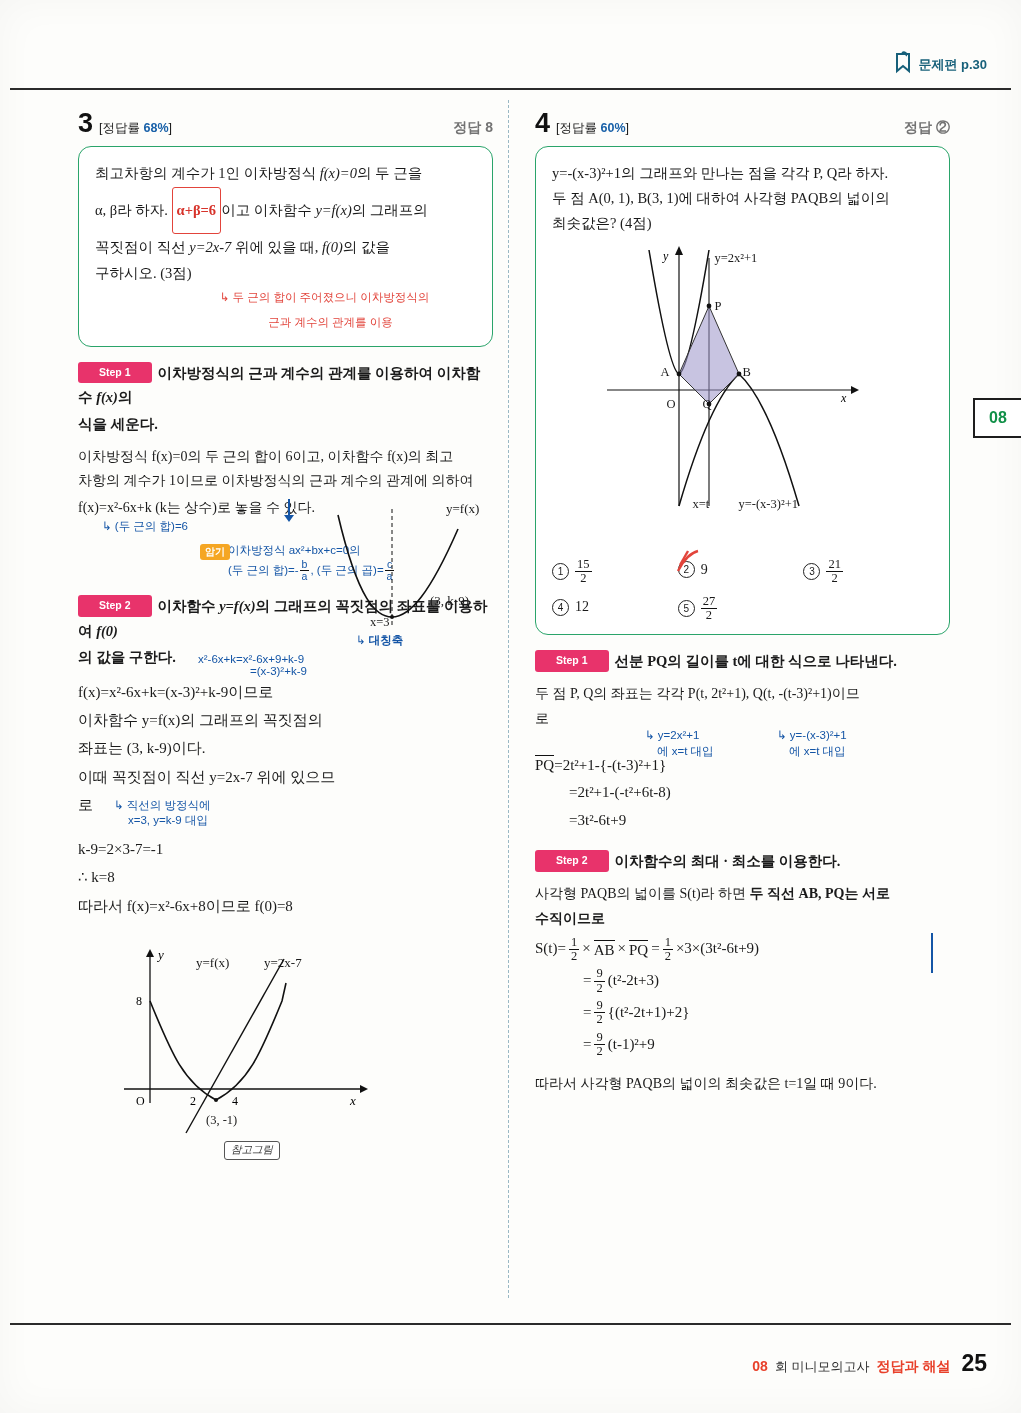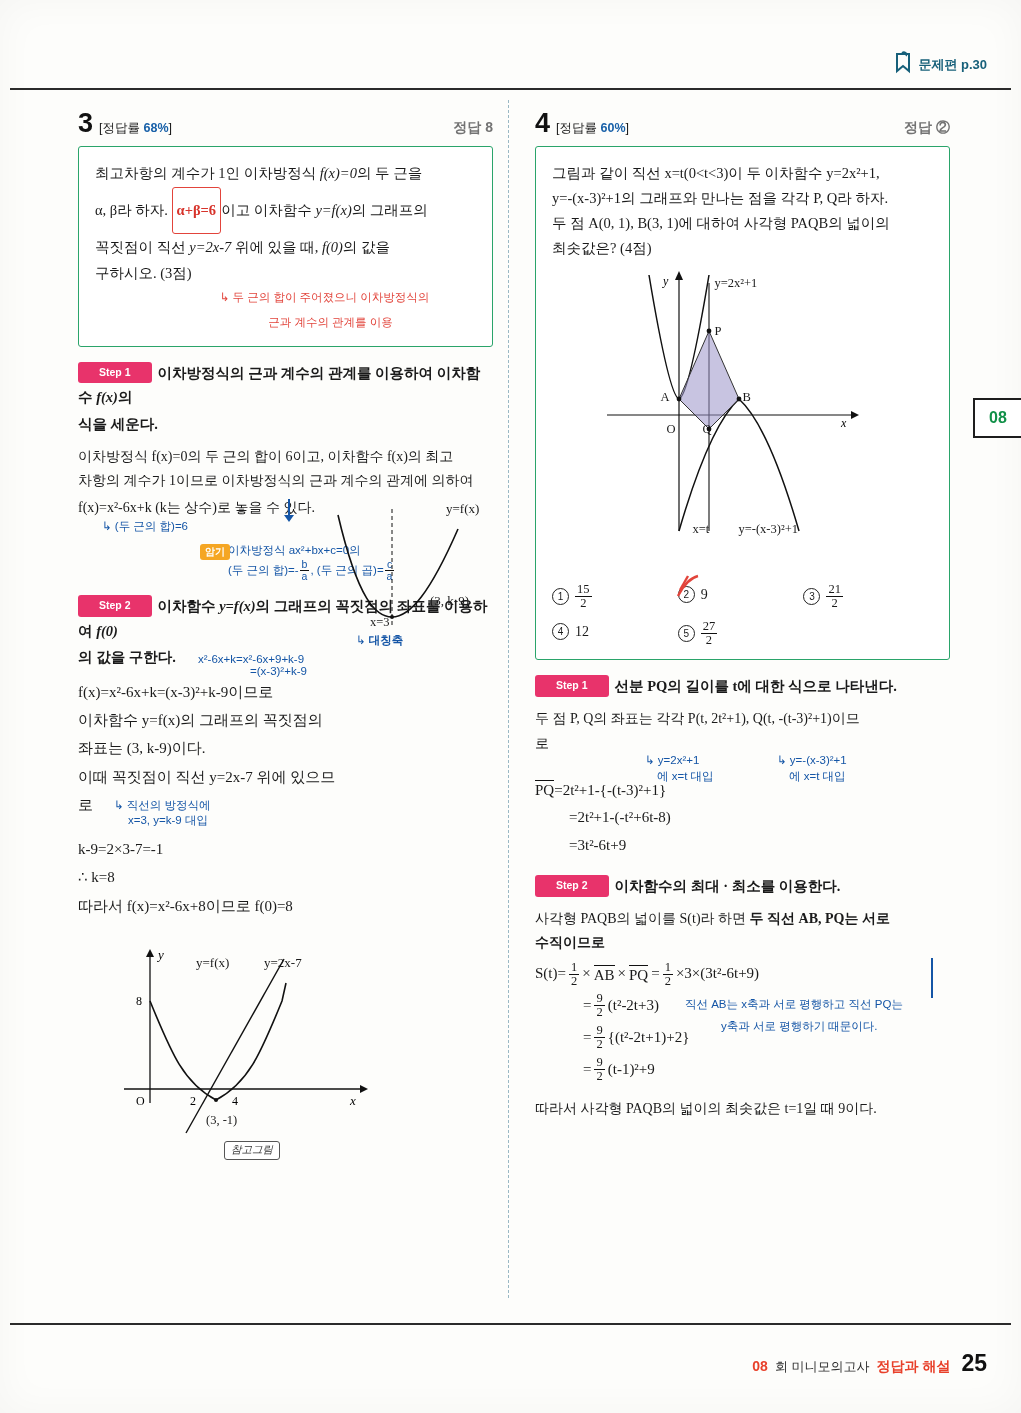--- a/index.html
+++ b/index.html
@@ -81,21 +81,21 @@
   }
   .prob-rate b{color:#1860a8;}
   .prob-ans{
     margin-left:auto;
     font-family:"Liberation Sans",sans-serif;
     font-size:14px;font-weight:bold;color:#737373;
   }
   
   .qbox{
     margin-top:9px;
-    border:1.4px solid #2aa46a;border-radius:3px;
+    border:1.4px solid #2aa46a;border-radius:13px;
     padding:14px 16px 12px 16px;
     background:#ffffff;
     font-size:14.5px;line-height:1.72;
   }
   .qbox-r{border-color:#2aa46a;}
   
   .redbox{
     display:inline-block;
     border:1.1px solid #e2443b;
     padding:10px 4px;border-radius:3px;
@@ -297,21 +297,20 @@
 
     <div class="prob-head">
       <span class="prob-no">4</span>
       <span class="prob-rate">
         <span>[정답률 </span><b>60%</b><span>]</span>
       </span>
       <span class="prob-ans">정답 ②</span>
     </div>
 
     <div class="qbox qbox-r">
-      <div>그림과 같이 직선 x=t(0&lt;t&lt;3)이 두 이차함수 y=2x²+1,</div>
       <div>y=-(x-3)²+1의 그래프와 만나는 점을 각각 P, Q라 하자.</div>
       <div>두 점 A(0, 1), B(3, 1)에 대하여 사각형 PAQB의 넓이의</div>
       <div>최솟값은? (4점)</div>
 
       <div class="fig" style="margin:8px auto 4px auto;width:300px;position:relative;">
         <svg width="300" height="280" viewBox="0 0 300 280">
 
           <line x1="86" y1="6" x2="86" y2="262" stroke="#111" stroke-width="1.2"></line>
           <line x1="14" y1="146" x2="262" y2="146" stroke="#111" stroke-width="1.2"></line>
           <polygon points="86,2 82,11 90,11" fill="#111"></polygon>
@@ -449,24 +448,20 @@
       </div>
       <div style="padding-left:48px;margin-top:4px;display:flex;align-items:center;gap:3px;">
         <span>=</span>
           <span class="frac">
             <span class="num">9</span>
             <span class="den">2</span>
           </span>
           <span>(t-1)²+9</span>
       </div>
 
-      <div style="position:absolute;left:150px;top:34px;">
-        <div class="blue">직선 AB는 x축과 서로 평행하고 직선 PQ는</div>
-        <div class="blue" style="padding-left:36px;">y축과 서로 평행하기 때문이다.</div>
-      </div>
       <div style="position:absolute;left:396px;top:-2px;width:2px;height:40px;background:#1455a6;"></div>
     </div>
 
     <div class="body-line" style="margin-top:14px;">
       <span>따라서 사각형 PAQB의 넓이의 최솟값은 t=1일 때 9이다.</span>
     </div>
   </div>
 
   <div class="footer">
     <span class="f-round">08</span>

